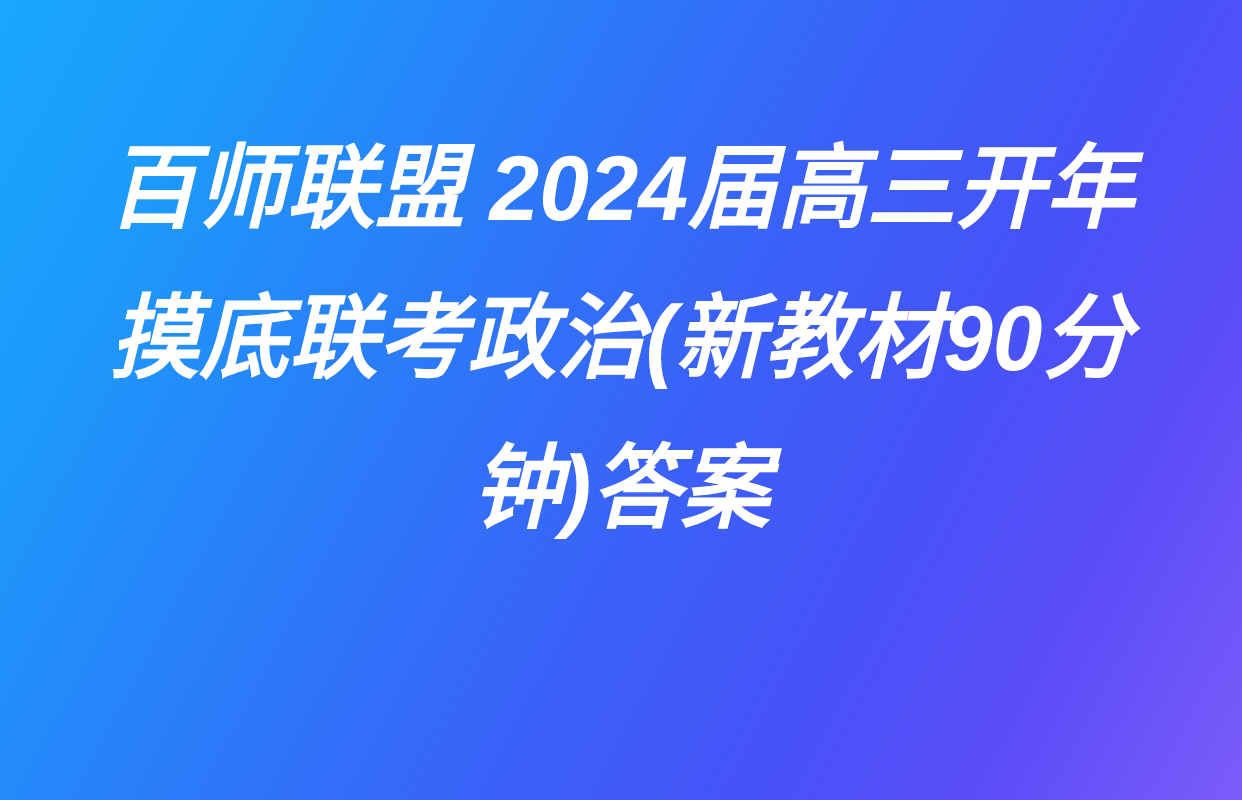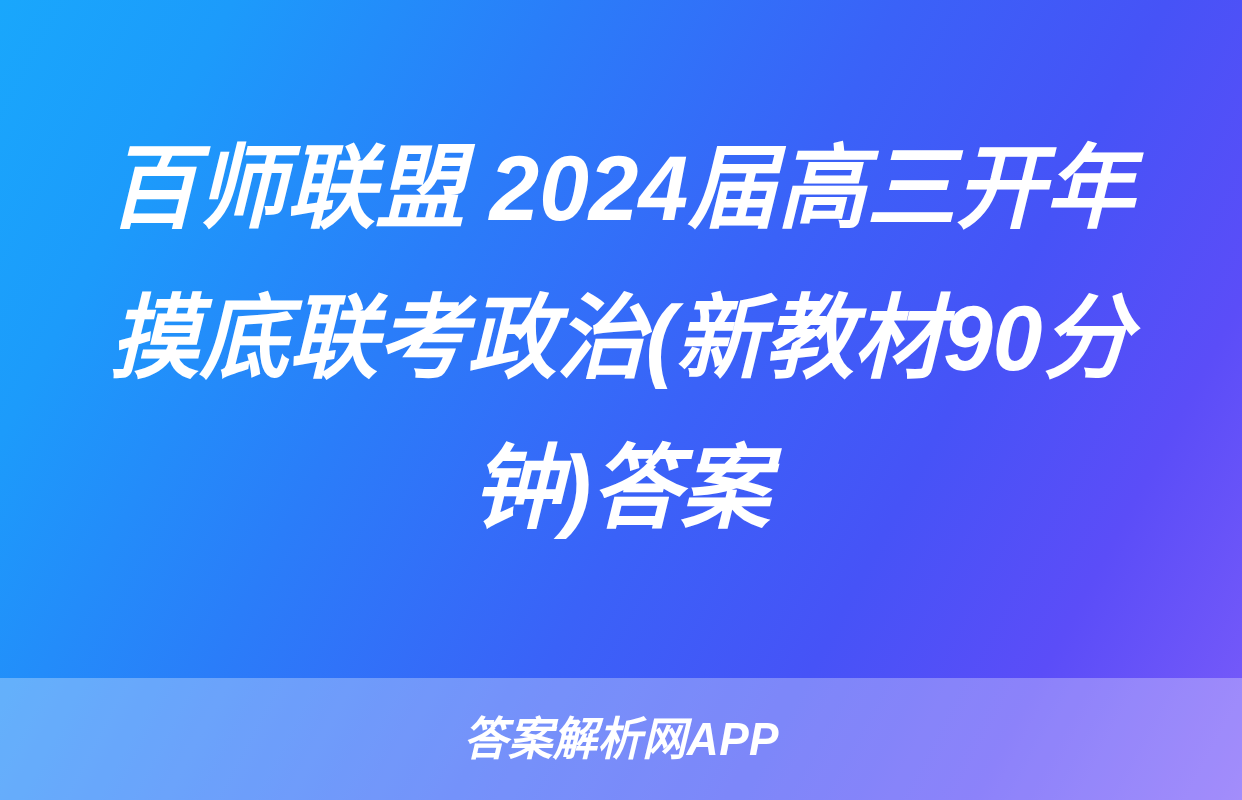--- a/index.html
+++ b/index.html
@@ -89,17 +89,14 @@
 </style>
 </head>
 <body>
 
 <div class="poster">
 
   <div class="title-area">
     <h1 class="poster-title">百师联盟 2024届高三开年摸底联考政治(新教材90分钟)答案</h1>
   </div>
 
-  <div class="watermark-band">
-    <span class="watermark-text">答案解析网APP</span>
-  </div>
 
 </div>
 
 </body></html>

